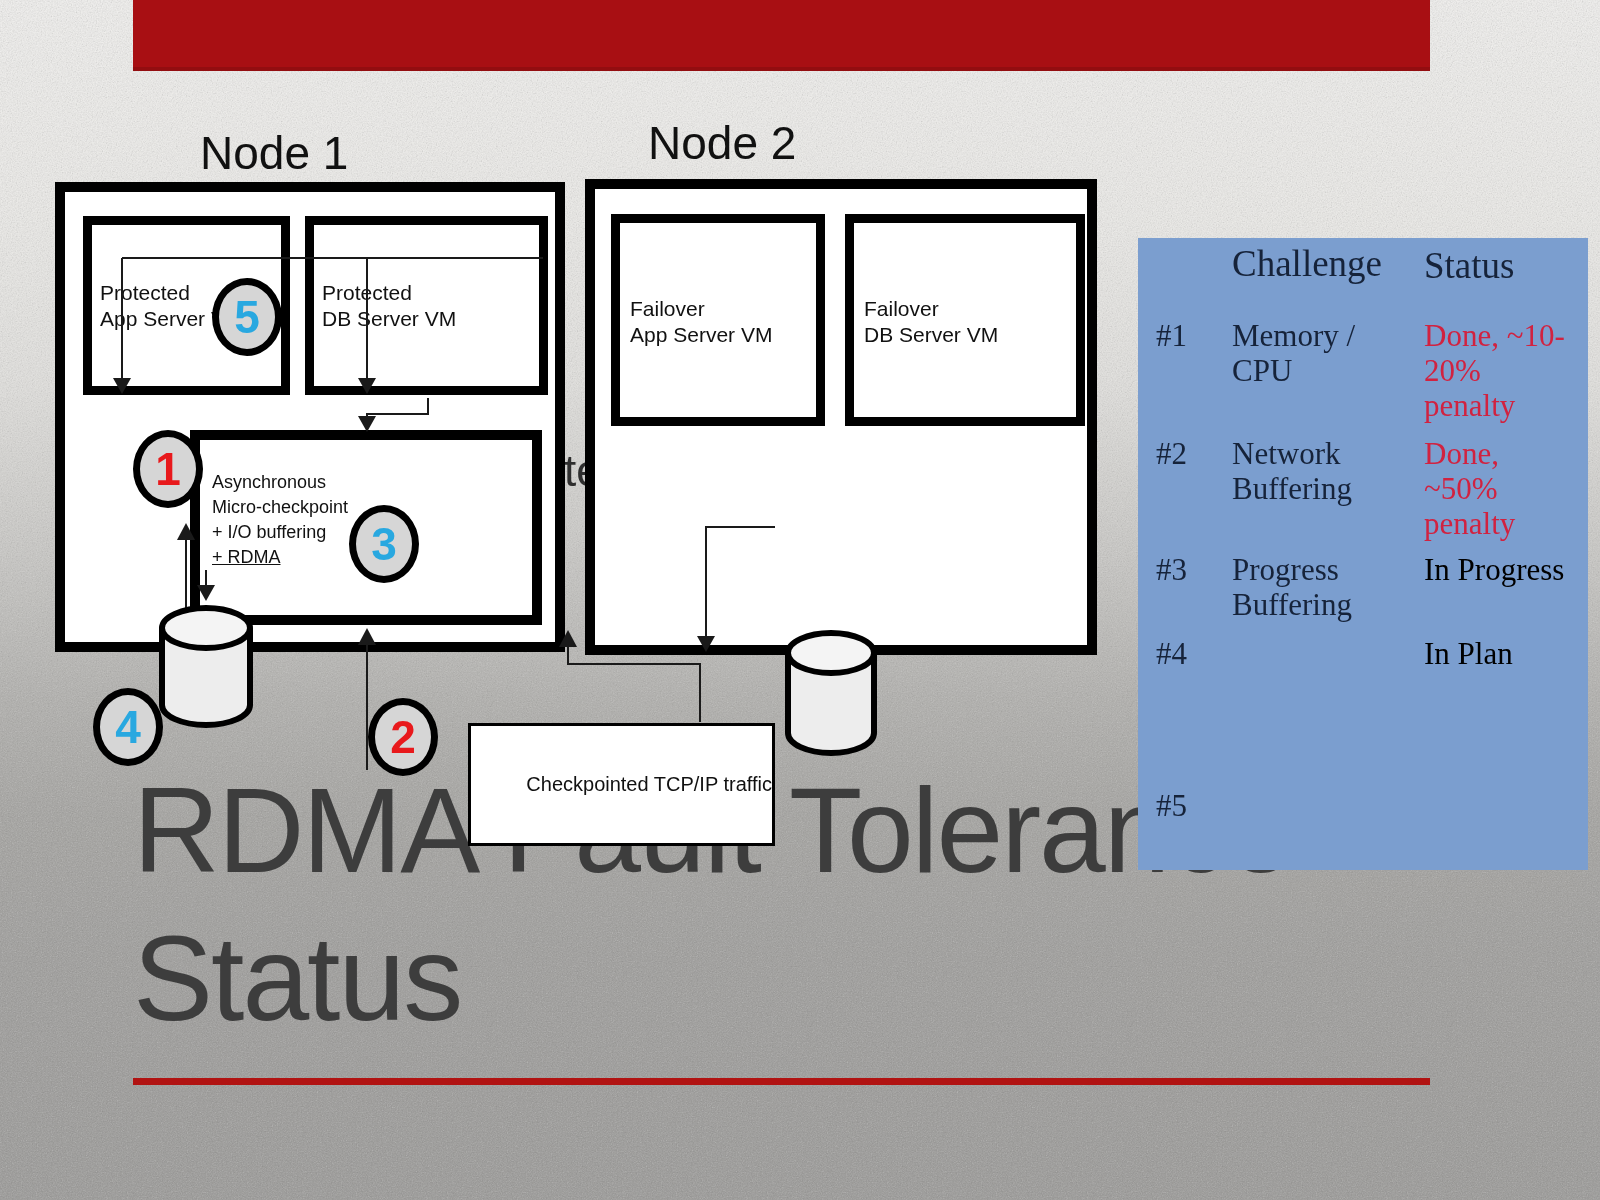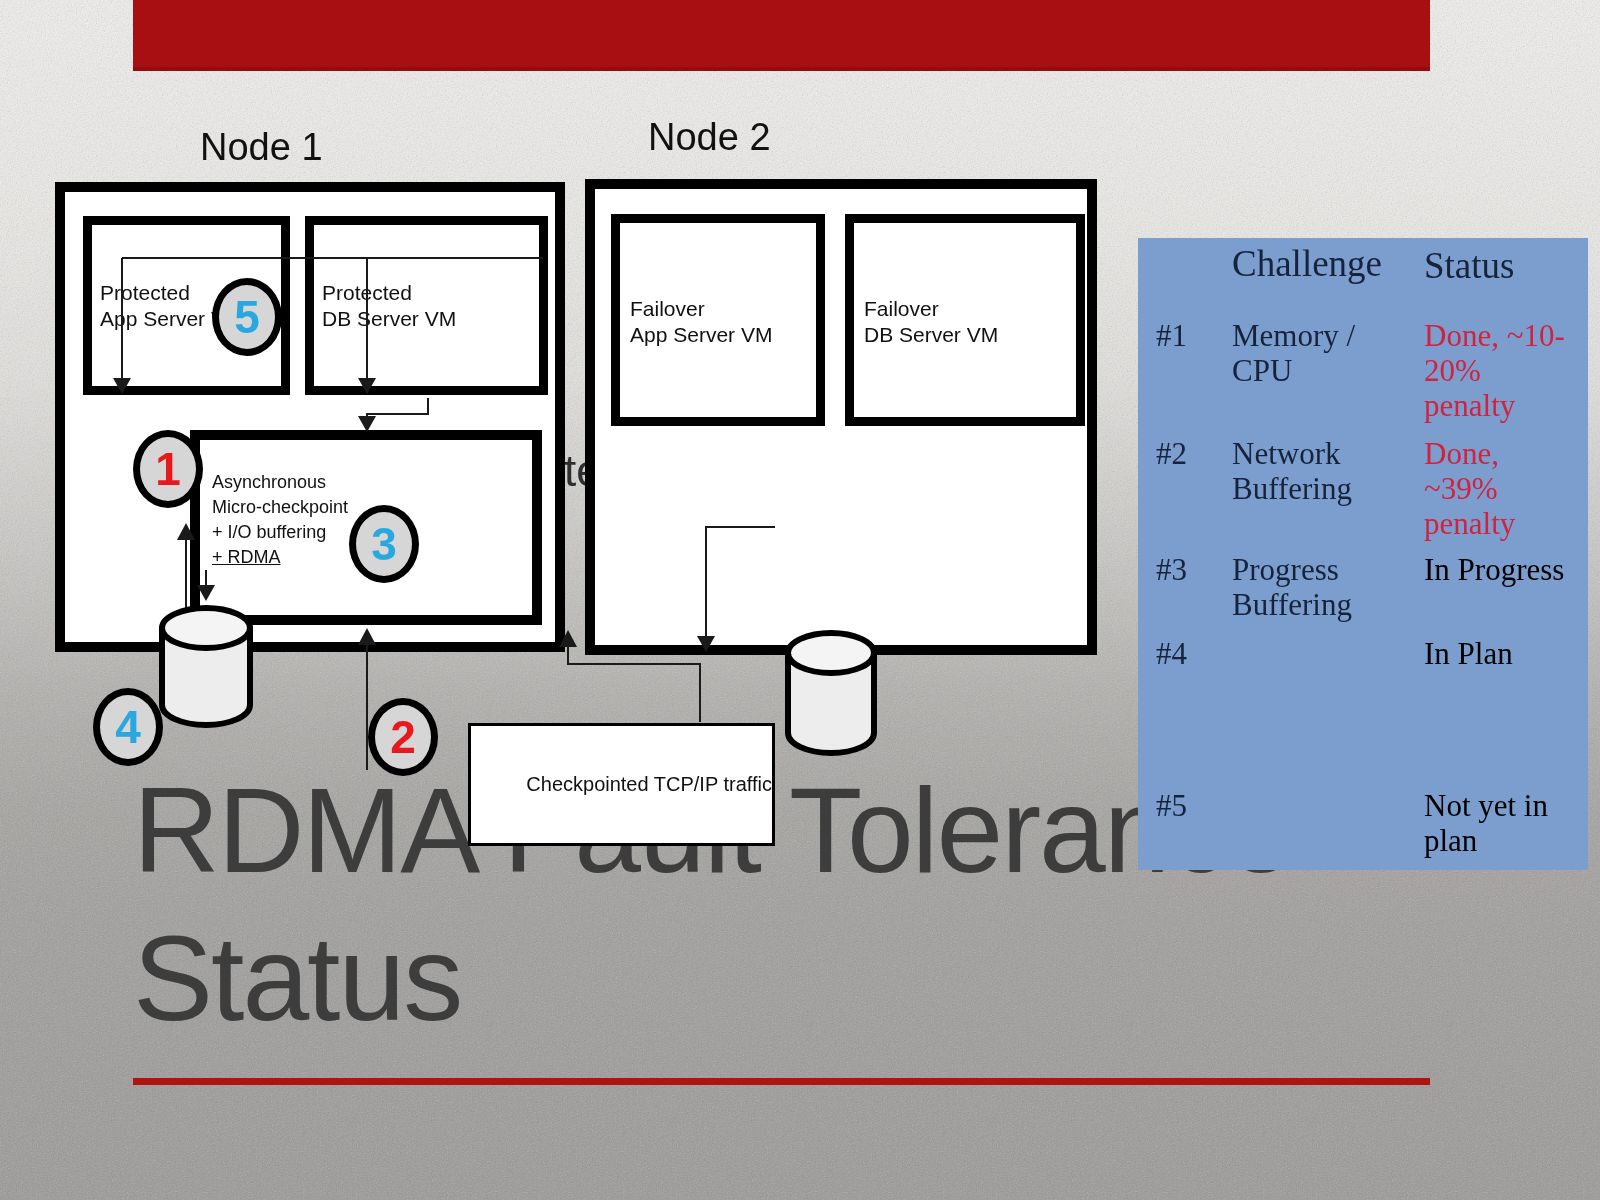--- a/index.html
+++ b/index.html
@@ -30,21 +30,21 @@
   .box{background:#ffffff;border:10px solid #000;box-sizing:border-box;z-index:10;}
   .node1{left:55px;top:182px;width:510px;height:470px;}
   .node2{left:585px;top:179px;width:512px;height:476px;}
   .vm{border-width:9px;}
   .app1{left:83px;top:216px;width:207px;height:179px;}
   .db1{left:305px;top:216px;width:243px;height:179px;}
   .app2{left:611px;top:214px;width:214px;height:212px;}
   .db2{left:845px;top:214px;width:240px;height:212px;}
   .async{left:190px;top:430px;width:352px;height:195px;z-index:12;}
 
-  .node-label{z-index:11;font-size:38px;color:#111;}
+  .node-label{z-index:11;font-size:46px;color:#111;}
   .nl1{left:200px;top:126px;}
   .nl2{left:648px;top:116px;}
   .vm-label{z-index:13;font-size:21px;line-height:26px;color:#111;white-space:pre-line;}
   .t-app1{left:100px;top:280px;}
   .t-db1{left:322px;top:280px;}
   .t-app2{left:630px;top:296px;}
   .t-db2{left:864px;top:296px;}
   .async-text{left:212px;top:470px;z-index:13;font-size:18px;line-height:25px;
     color:#111;white-space:pre-line;}
   .async-rdma{text-decoration:underline;}
@@ -174,27 +174,25 @@
   <div class="cell td col-ch  r1">Memory /
 CPU</div>
   <div class="cell td col-st st-red r1">Done, ~10-
 20%
 penalty</div>
 
   <div class="cell td col-num r2">#2</div>
   <div class="cell td col-ch  r2">Network
 Buffering</div>
   <div class="cell td col-st st-red r2">Done,
-~39%
+~50%
 penalty</div>
 
   <div class="cell td col-num r3">#3</div>
   <div class="cell td col-ch  r3">Progress
 Buffering</div>
   <div class="cell td col-st st-blue r3">In Progress</div>
 
   <div class="cell td col-num r4">#4</div>
   <div class="cell td col-st st-blue r4">In Plan</div>
 
   <div class="cell td col-num r5">#5</div>
-  <div class="cell td col-st st-blue r5">Not yet in
-plan</div>
 </div>
 
 </body></html>

